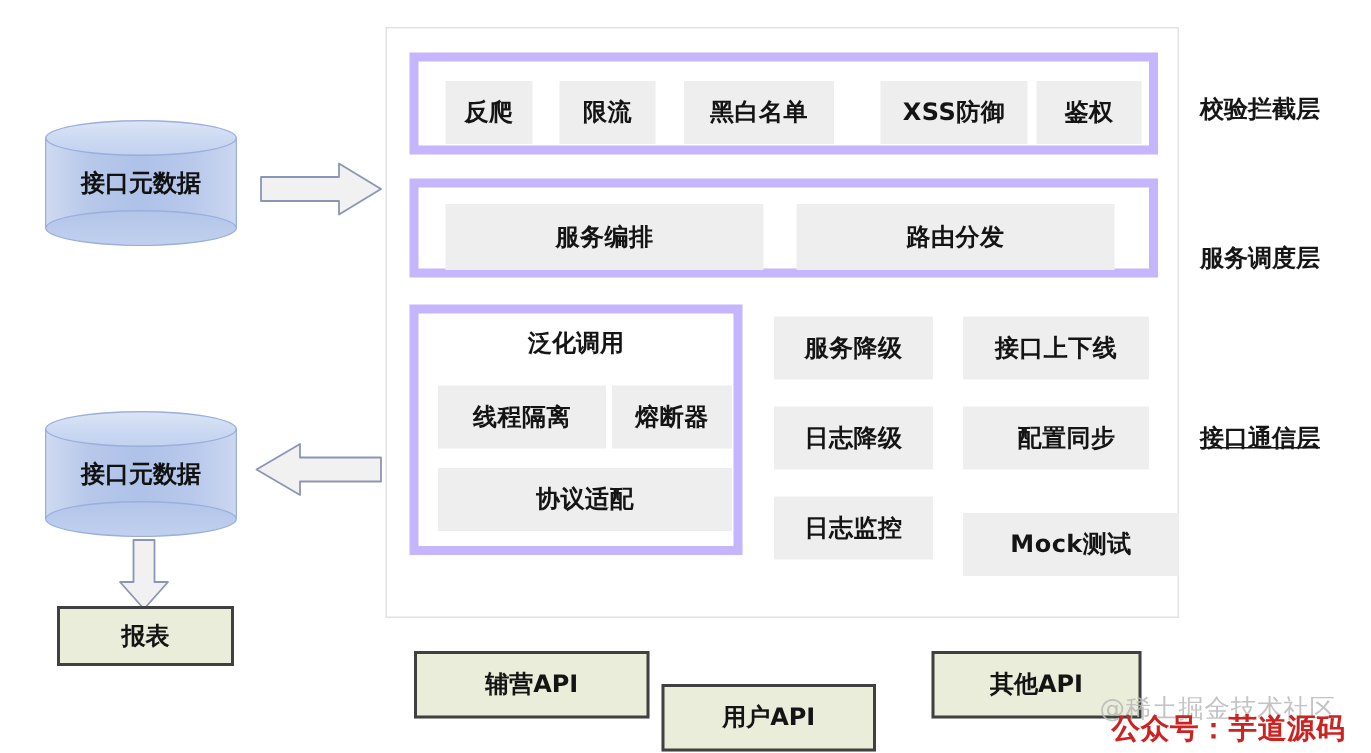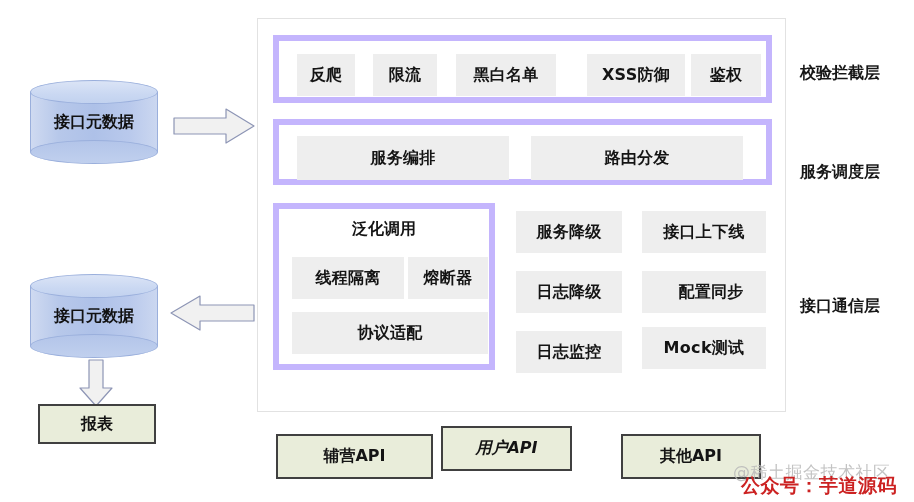--- a/index.html
+++ b/index.html
@@ -267,34 +267,34 @@
   </div>
   <div class="chip right-grid-chip" style="left:258px; top:252px; width:106px;">
     <span>日志降级</span>
   </div>
   <div class="chip right-grid-chip" style="left:384px; top:252px; width:124px;padding-left:14px;">
     <span>配置同步</span>
   </div>
   <div class="chip right-grid-chip" style="left:258px; top:312px; width:106px;">
     <span>日志监控</span>
   </div>
-  <div class="chip right-grid-chip" style="left:384px; top:308px; width:124px;">
+  <div class="chip right-grid-chip" style="left:384px; top:323px; width:144px;">
     <span>Mock测试</span>
   </div>
 
 </div>
 
 <div class="layer-label" style="left:800px; top:63px;">校验拦截层</div>
 <div class="layer-label" style="left:800px; top:162px;">服务调度层</div>
-<div class="layer-label" style="left:800px; top:296px;">接口通信层</div>
+<div class="layer-label" style="left:800px; top:282px;text-decoration:underline;">接口通信层</div>
 
 <div class="greenbox" style="left:261px; top:434px; width:157px; height:45px;margin-left:15px;">
   <span>辅营API</span>
 </div>
-<div class="greenbox" style="left:441px; top:426px; width:131px; height:45px;font-style:italic;">
+<div class="greenbox" style="left:441px; top:456px; width:143px; height:45px;">
   <span>用户API</span>
 </div>
 <div class="greenbox" style="left:621px; top:434px; width:140px; height:45px;">
   <span>其他API</span>
 </div>
 
 <div id="watermark-gray">@稀土掘金技术社区</div>
 <div id="watermark-red">公众号：芋道源码</div>
 
 </body></html>

